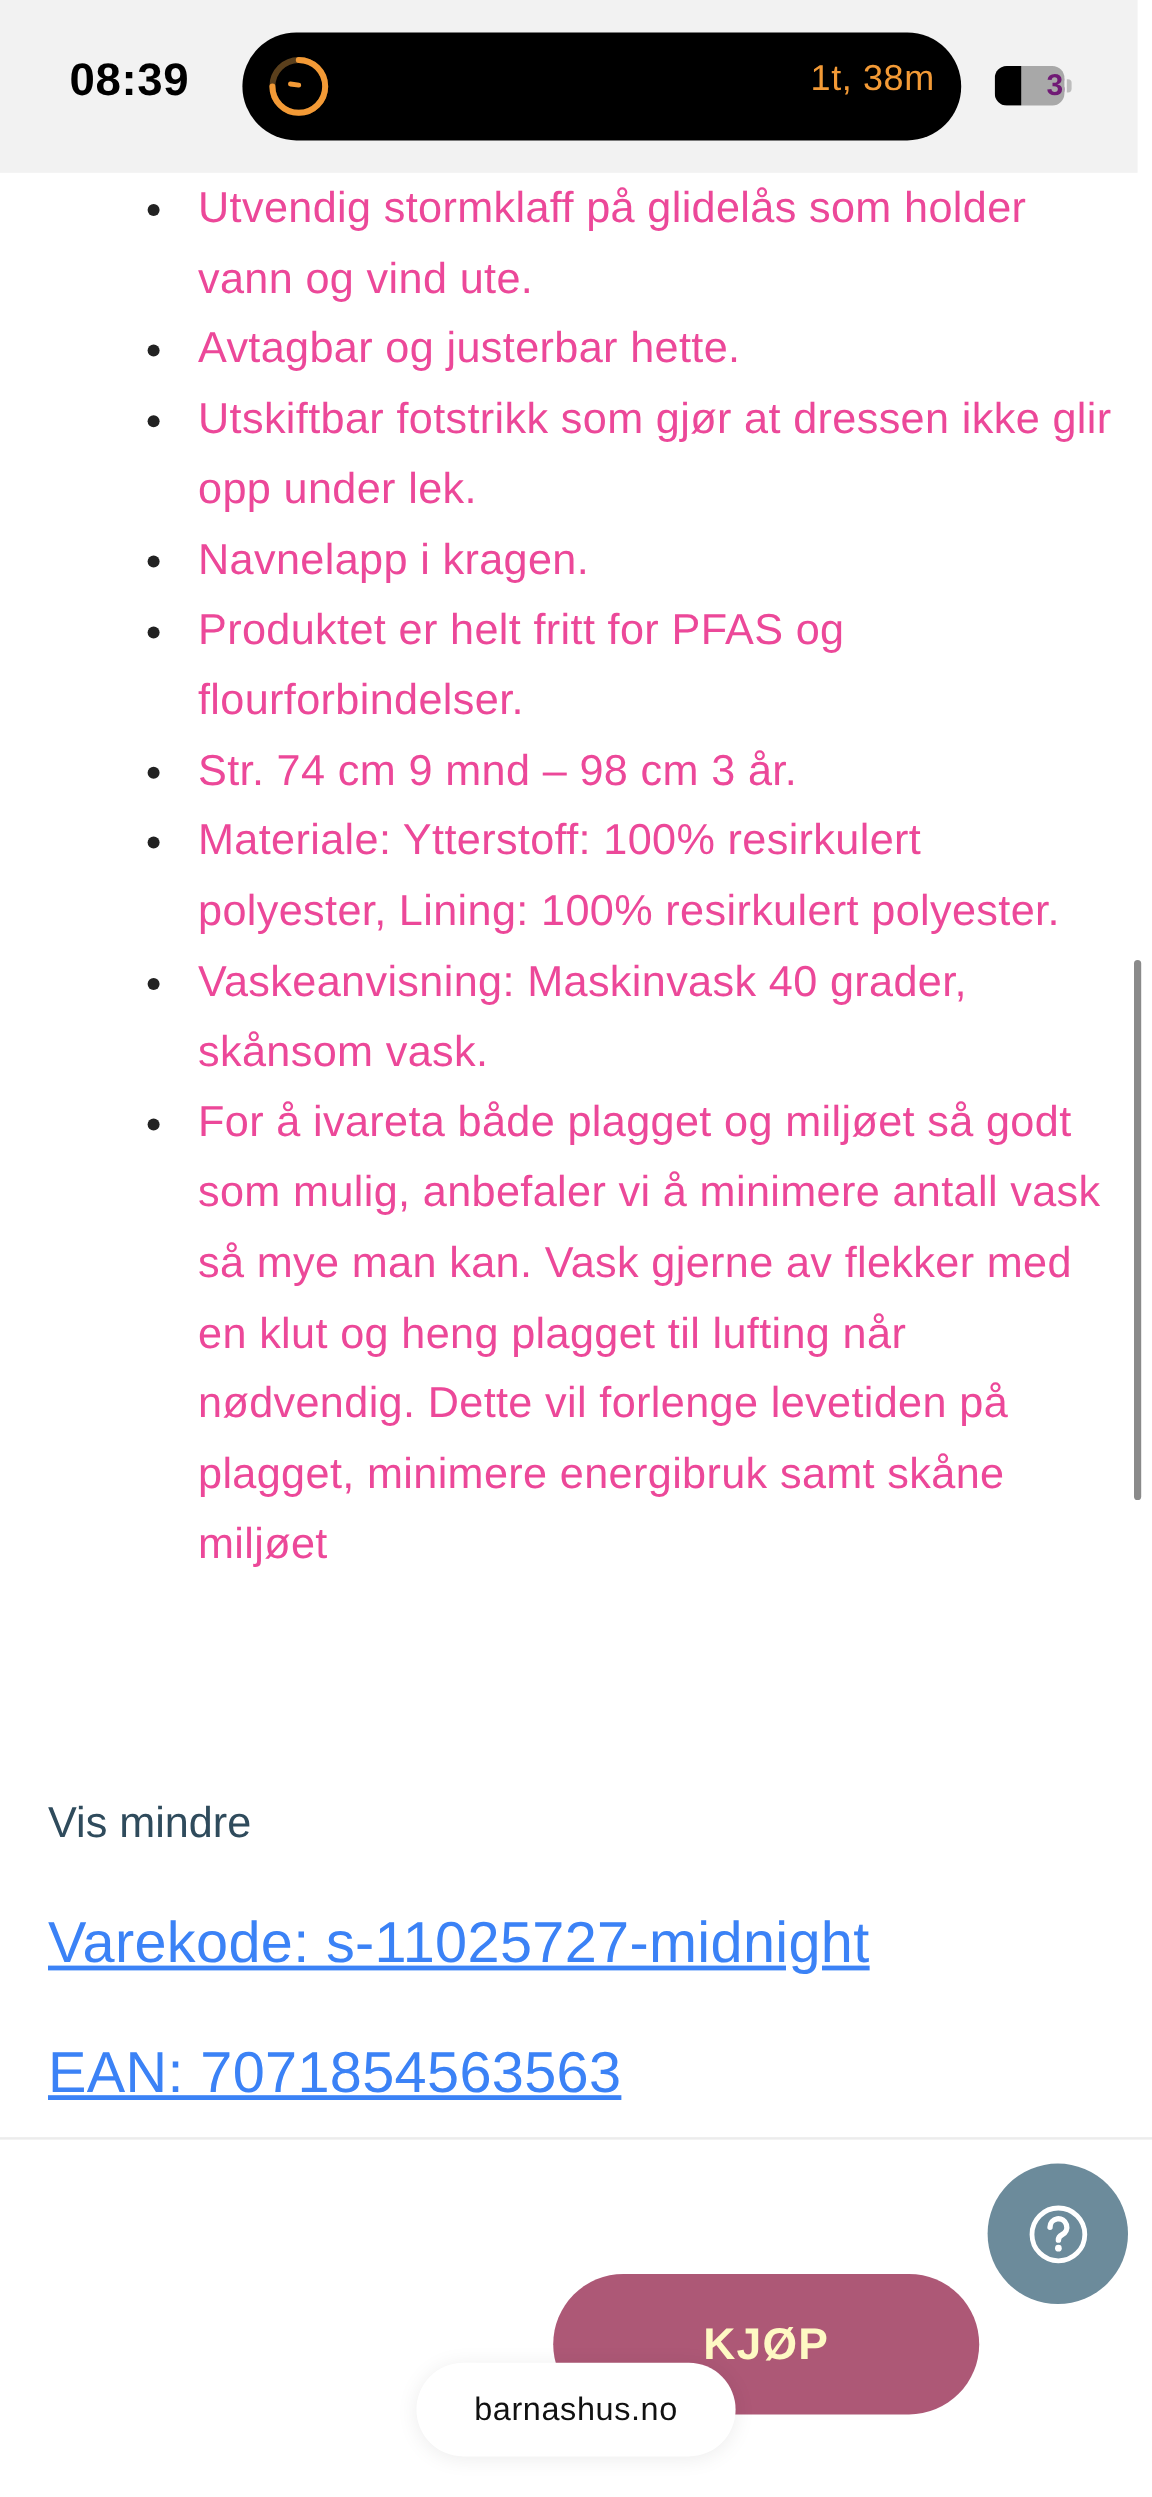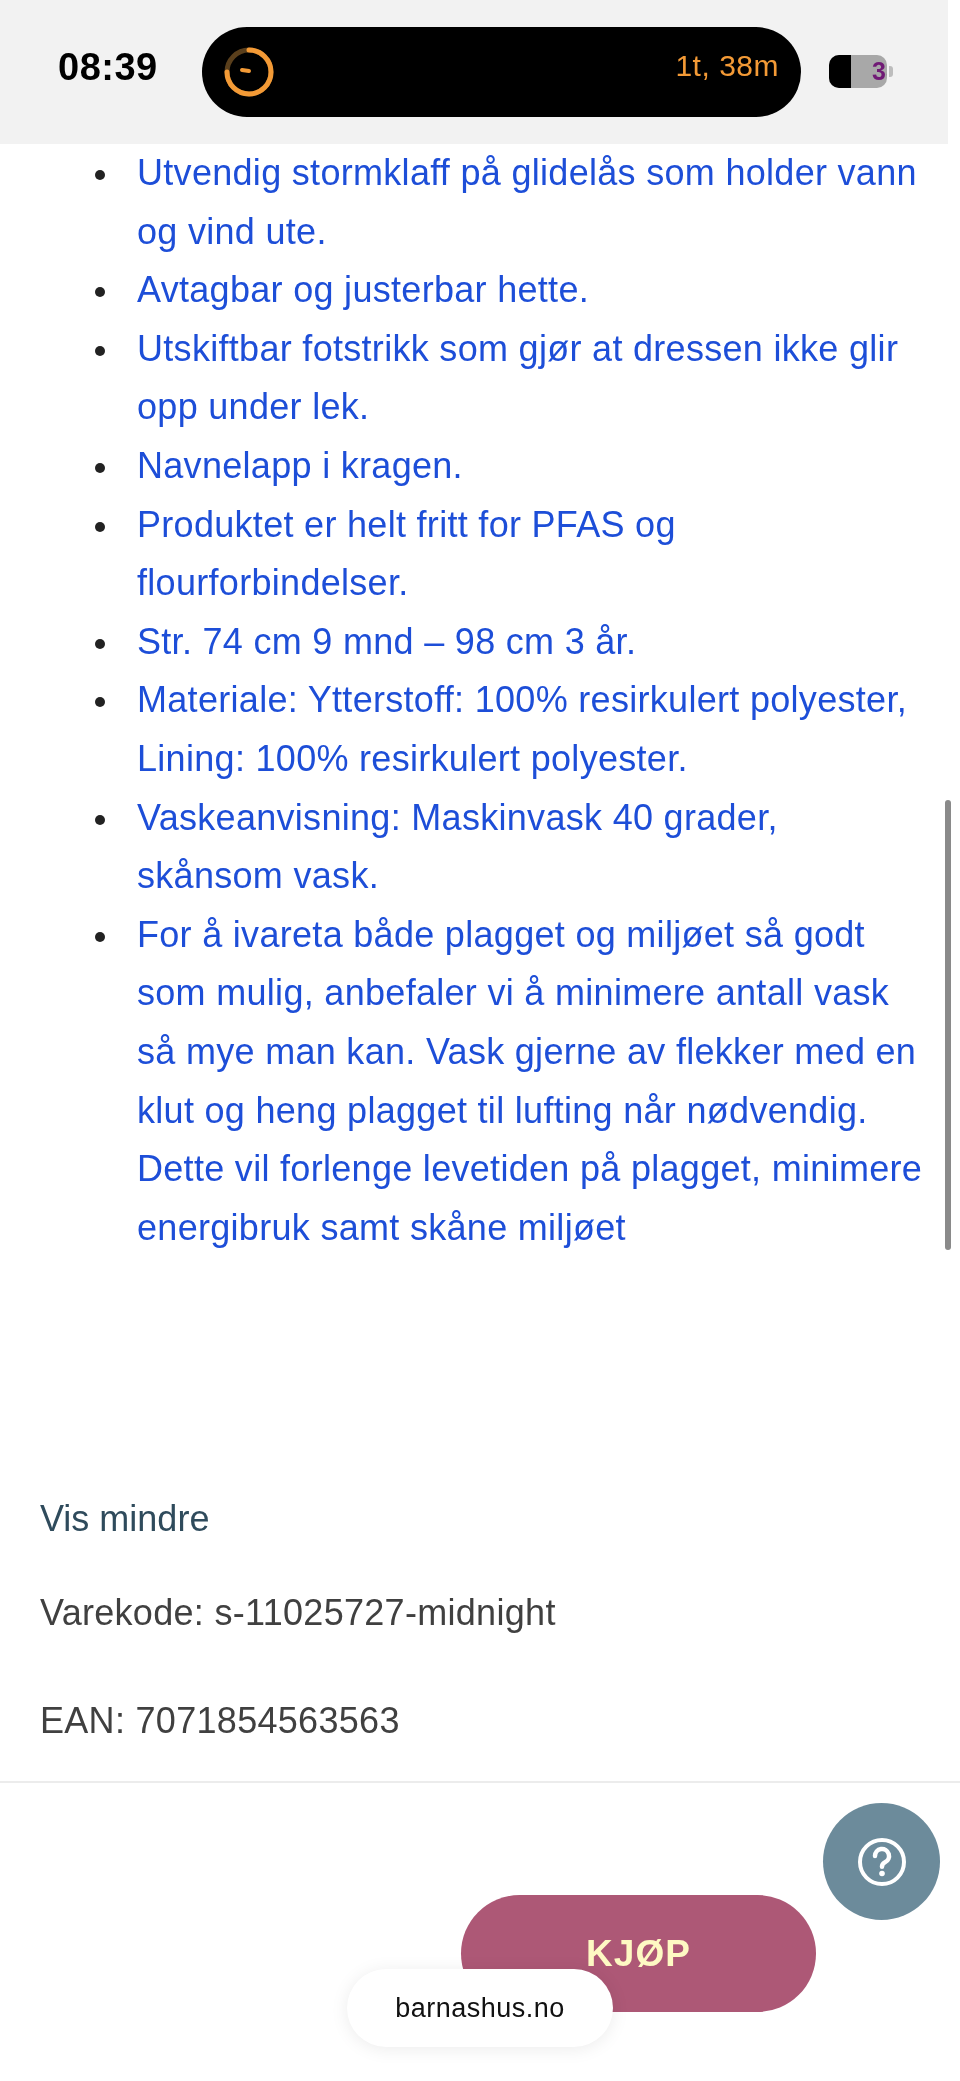--- a/index.html
+++ b/index.html
@@ -13,25 +13,25 @@
   .timer-icon { position: absolute; left: 20px; top: 18px; width: 54px; height: 54px; }
   .island-time { position: absolute; right: 22px; top: 22px; font-size: 30px; color: #f39a36; letter-spacing: 0.5px; }
   .battery { position: absolute; left: 829px; top: 55px; width: 58px; height: 33px; border-radius: 10px; overflow: hidden; background: #a8a8a8; }
   .battery .fill { position: absolute; left: 0; top: 0; width: 22px; height: 100%; background: #000; }
   .battery .num { position: absolute; left: 0; width: 100%; top: 2px; text-align: center; color: #701a75; font-size: 25px; font-weight: bold; margin-left: 28px; }
   .battery-tip { position: absolute; left: 889px; top: 66px; width: 4px; height: 11px; border-radius: 0 3px 3px 0; background: #bdbdbd; }
 
   
   .content { position: absolute; left: 0; top: 144px; width: 960px; }
   ul.features { list-style: none; position: absolute; left: 0; top: 0; width: 930px; }
-  ul.features li { position: relative; padding-left: 137px; font-size: 36px; line-height: 58.6px; color: #1d4ed8; letter-spacing: 0.3px; }
+  ul.features li { position: relative; padding-left: 137px; font-size: 36px; line-height: 58.6px; color: #ec4899; letter-spacing: 0.3px; margin-left: 28px; }
   ul.features li::before { content: ""; position: absolute; left: 95px; top: 26px; width: 10px; height: 10px; border-radius: 50%; background: #222; }
 
   .vis-mindre { position: absolute; left: 40px; top: 1498px; font-size: 36px; color: #2f4b5c; text-underline-offset: 6px; }
-  .meta { position: absolute; left: 40px; font-size: 36px; color: #404040; letter-spacing: 0.3px; }
+  .meta { position: absolute; left: 40px; font-size: 48px; color: #3b82f6; letter-spacing: 0.3px; text-decoration: underline; }
   .meta.code { top: 1592px; }
   .meta.ean { top: 1700px; }
   .divider { position: absolute; left: 0; top: 1781px; width: 960px; height: 2px; background: #ececec; }
 
   .scrollbar { position: absolute; left: 945px; top: 800px; width: 6px; height: 450px; border-radius: 3px; background: #8a8a8a; }
 
   
   .buy-btn { position: absolute; left: 461px; top: 1895px; width: 355px; height: 117px; border-radius: 59px; background: #ad5876; color: #fef9c3; font-size: 37px; font-weight: bold; display: flex; align-items: center; justify-content: center; letter-spacing: 1px; border: none; }
   .help-btn { position: absolute; left: 823px; top: 1803px; width: 117px; height: 117px; border-radius: 50%; background: #6c8b9b; display: flex; align-items: center; justify-content: center; }
 

